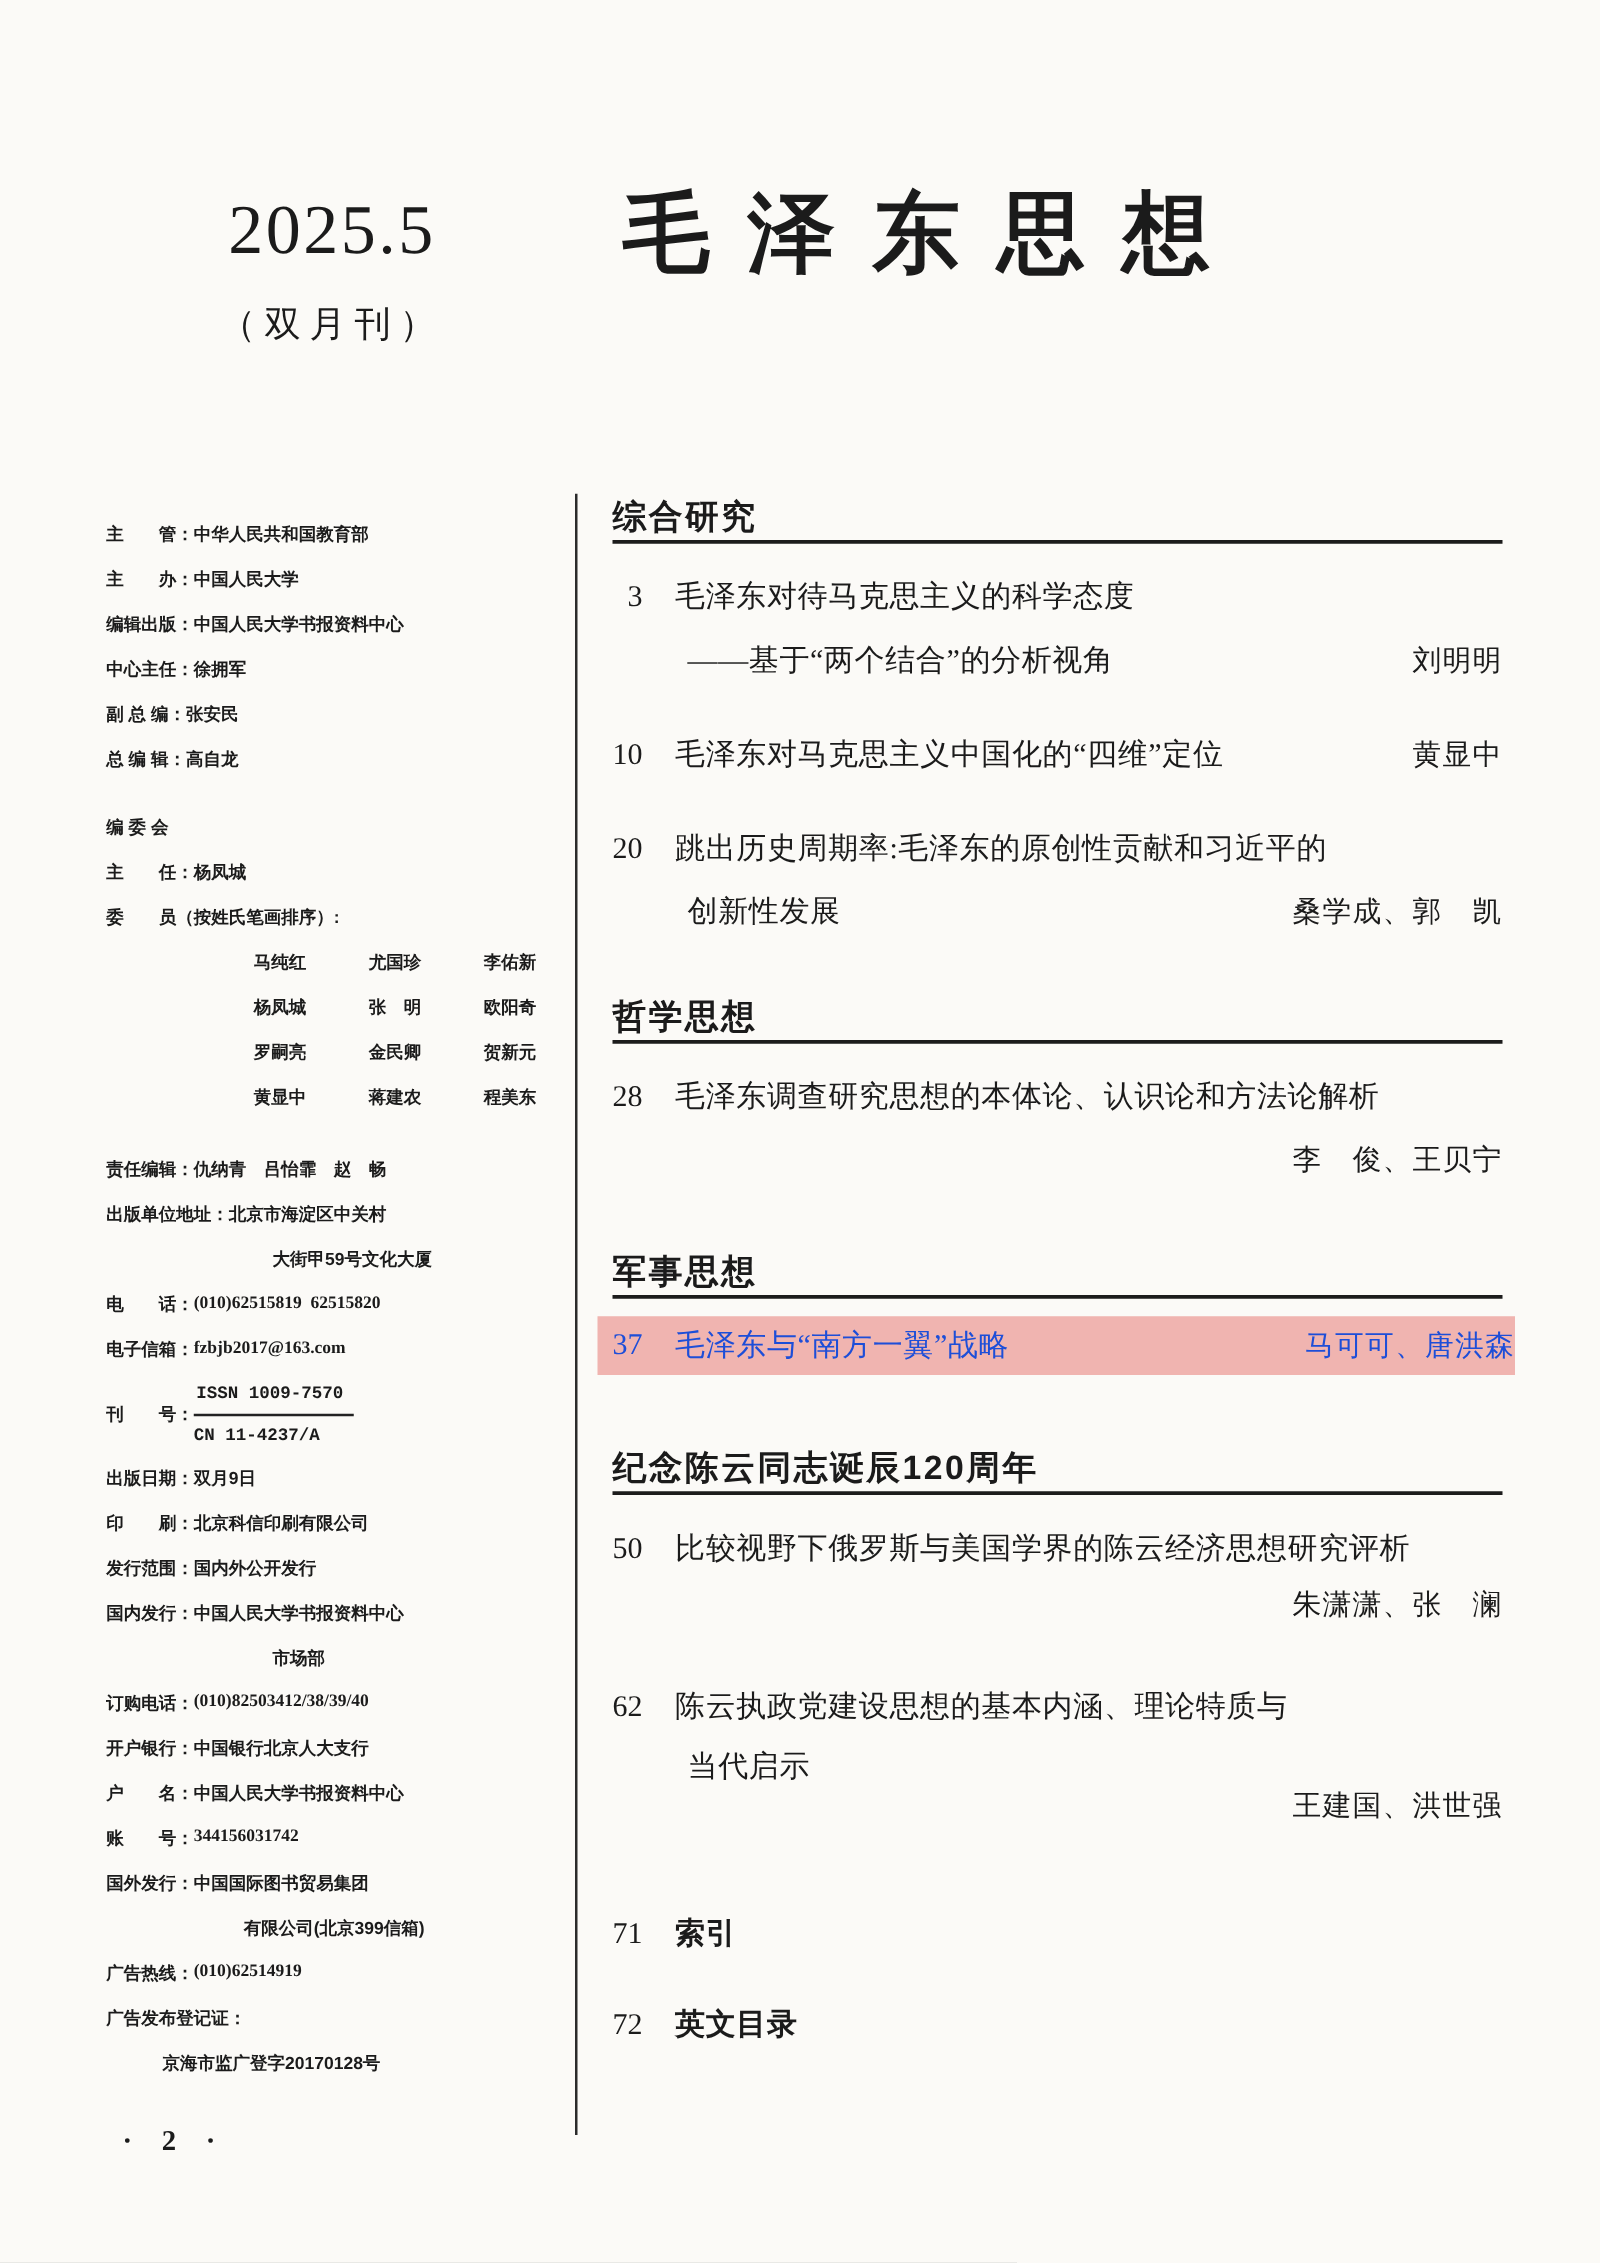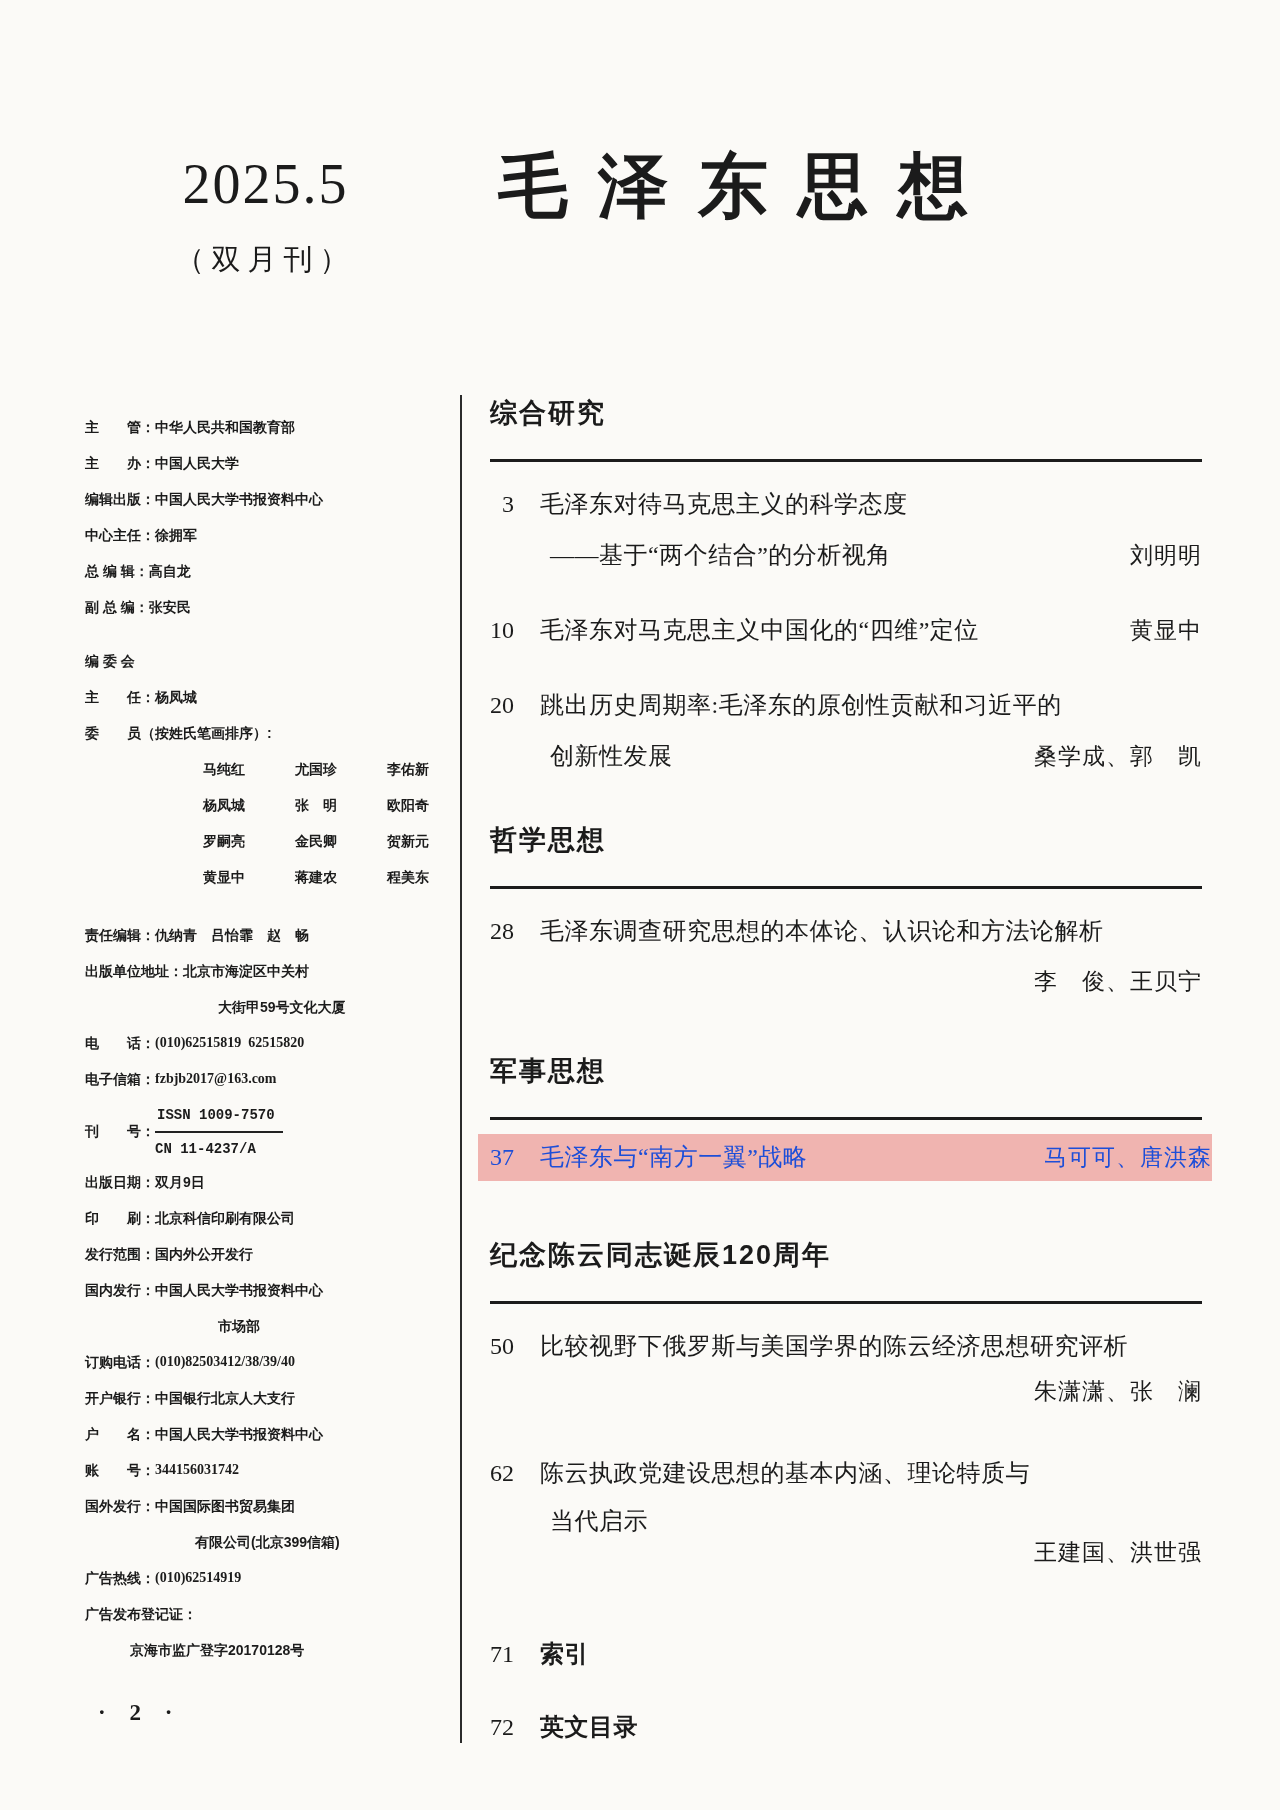--- a/index.html
+++ b/index.html
@@ -60,21 +60,21 @@
   
   .toc {
     flex:1; box-sizing:border-box;
     padding:0 78px 0 28px;
     font-family:"Liberation Serif", serif;
     font-size:24px;
   }
   .section-title {
     font-family:"Liberation Sans", sans-serif;
     font-size:27px; font-weight:700; letter-spacing:2px;
-    padding-bottom:28px;
+    padding-bottom:1px;
     border-bottom:3px solid #1c1c1c;
   }
   .mt50 { margin-top:50px; }
   .mt56 { margin-top:56px; }
   .art { margin-top:26px; }
   .art-mt43 { margin-top:43px; }
   .art-line { display:flex; align-items:baseline; }
   .pg { min-width:24px; text-align:right; margin-right:26px; flex-shrink:0; }
   .a-title { letter-spacing:0.5px; }
   .authors { margin-left:auto; white-space:pre; font-size:23px; letter-spacing:1px; }
@@ -122,26 +122,26 @@
       </div>
       <div class="m-row">
         <span class="m-label">编辑出版：</span>
         <span class="m-value">中国人民大学书报资料中心</span>
       </div>
       <div class="m-row">
         <span class="m-label">中心主任：</span>
         <span class="m-value">徐拥军</span>
       </div>
       <div class="m-row">
+        <span class="m-label">副 总 编：</span>
+        <span class="m-value">张安民</span>
+      </div>
+      <div class="m-row">
         <span class="m-label">总 编 辑：</span>
         <span class="m-value">高自龙</span>
-      </div>
-      <div class="m-row">
-        <span class="m-label">副 总 编：</span>
-        <span class="m-value">张安民</span>
       </div>
 
       <div class="m-row gap18">
         <span class="m-label">编 委 会</span>
       </div>
       <div class="m-row">
         <span class="m-label">主　　任：</span>
         <span class="m-value">杨凤城</span>
       </div>
       <div class="m-row">

